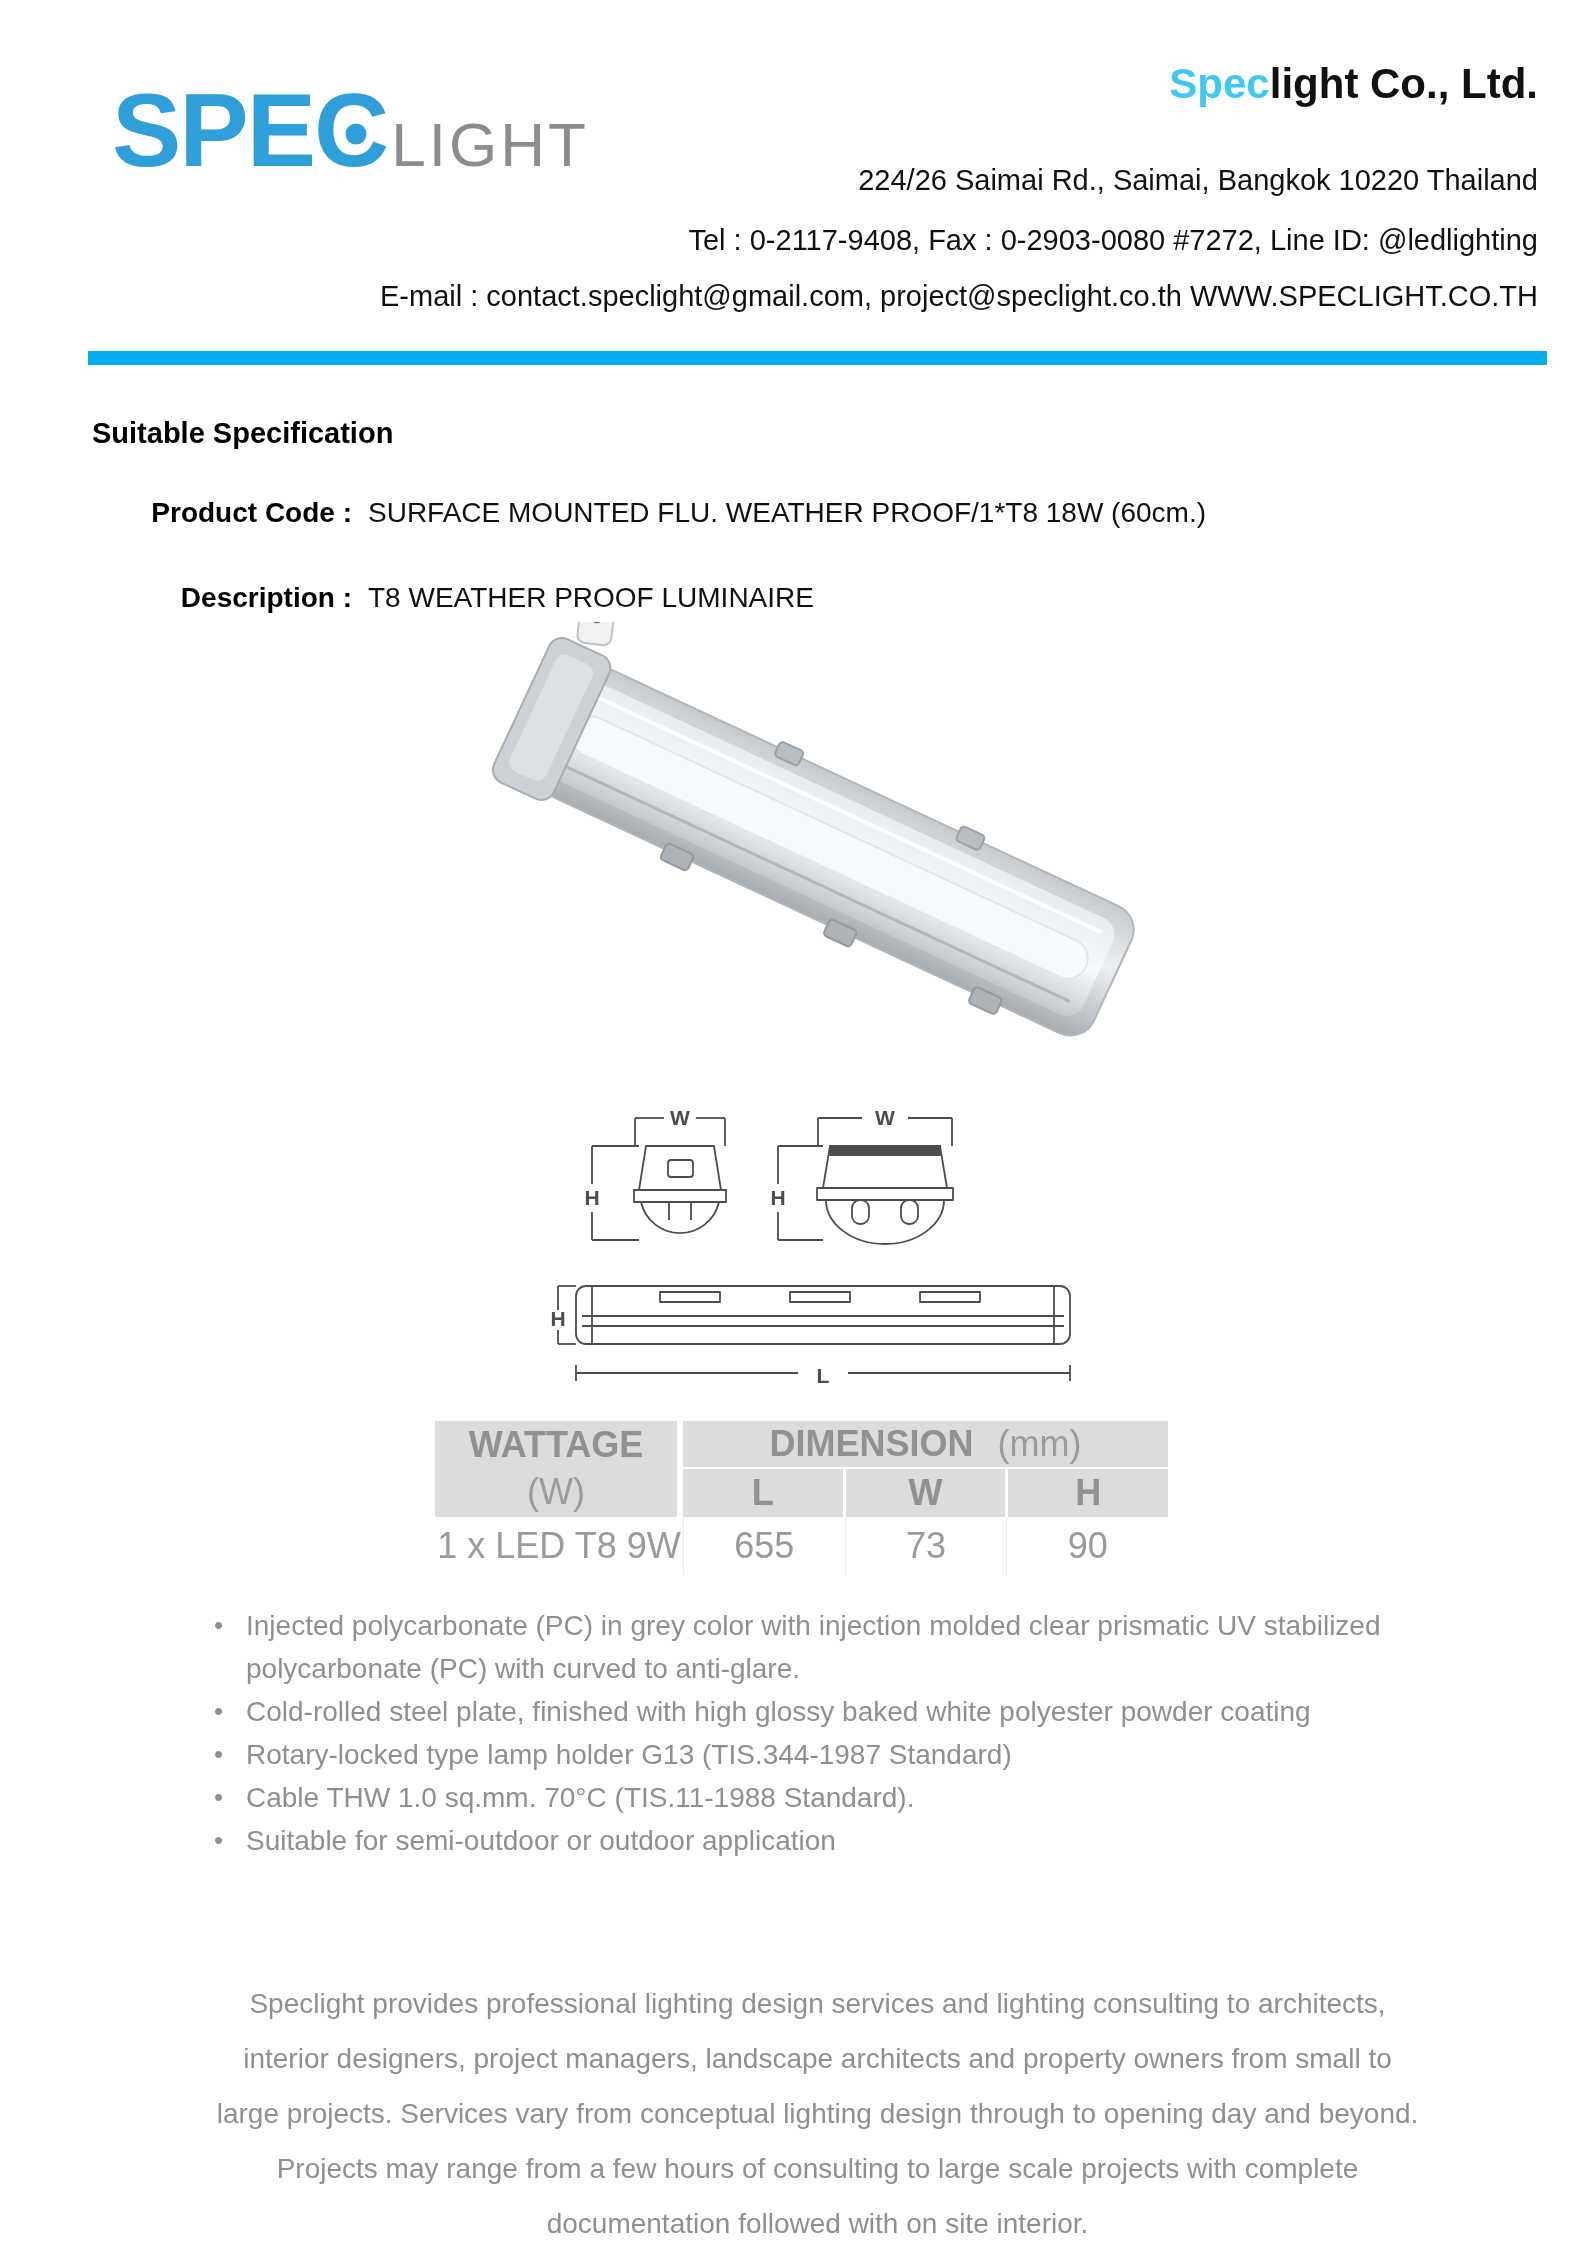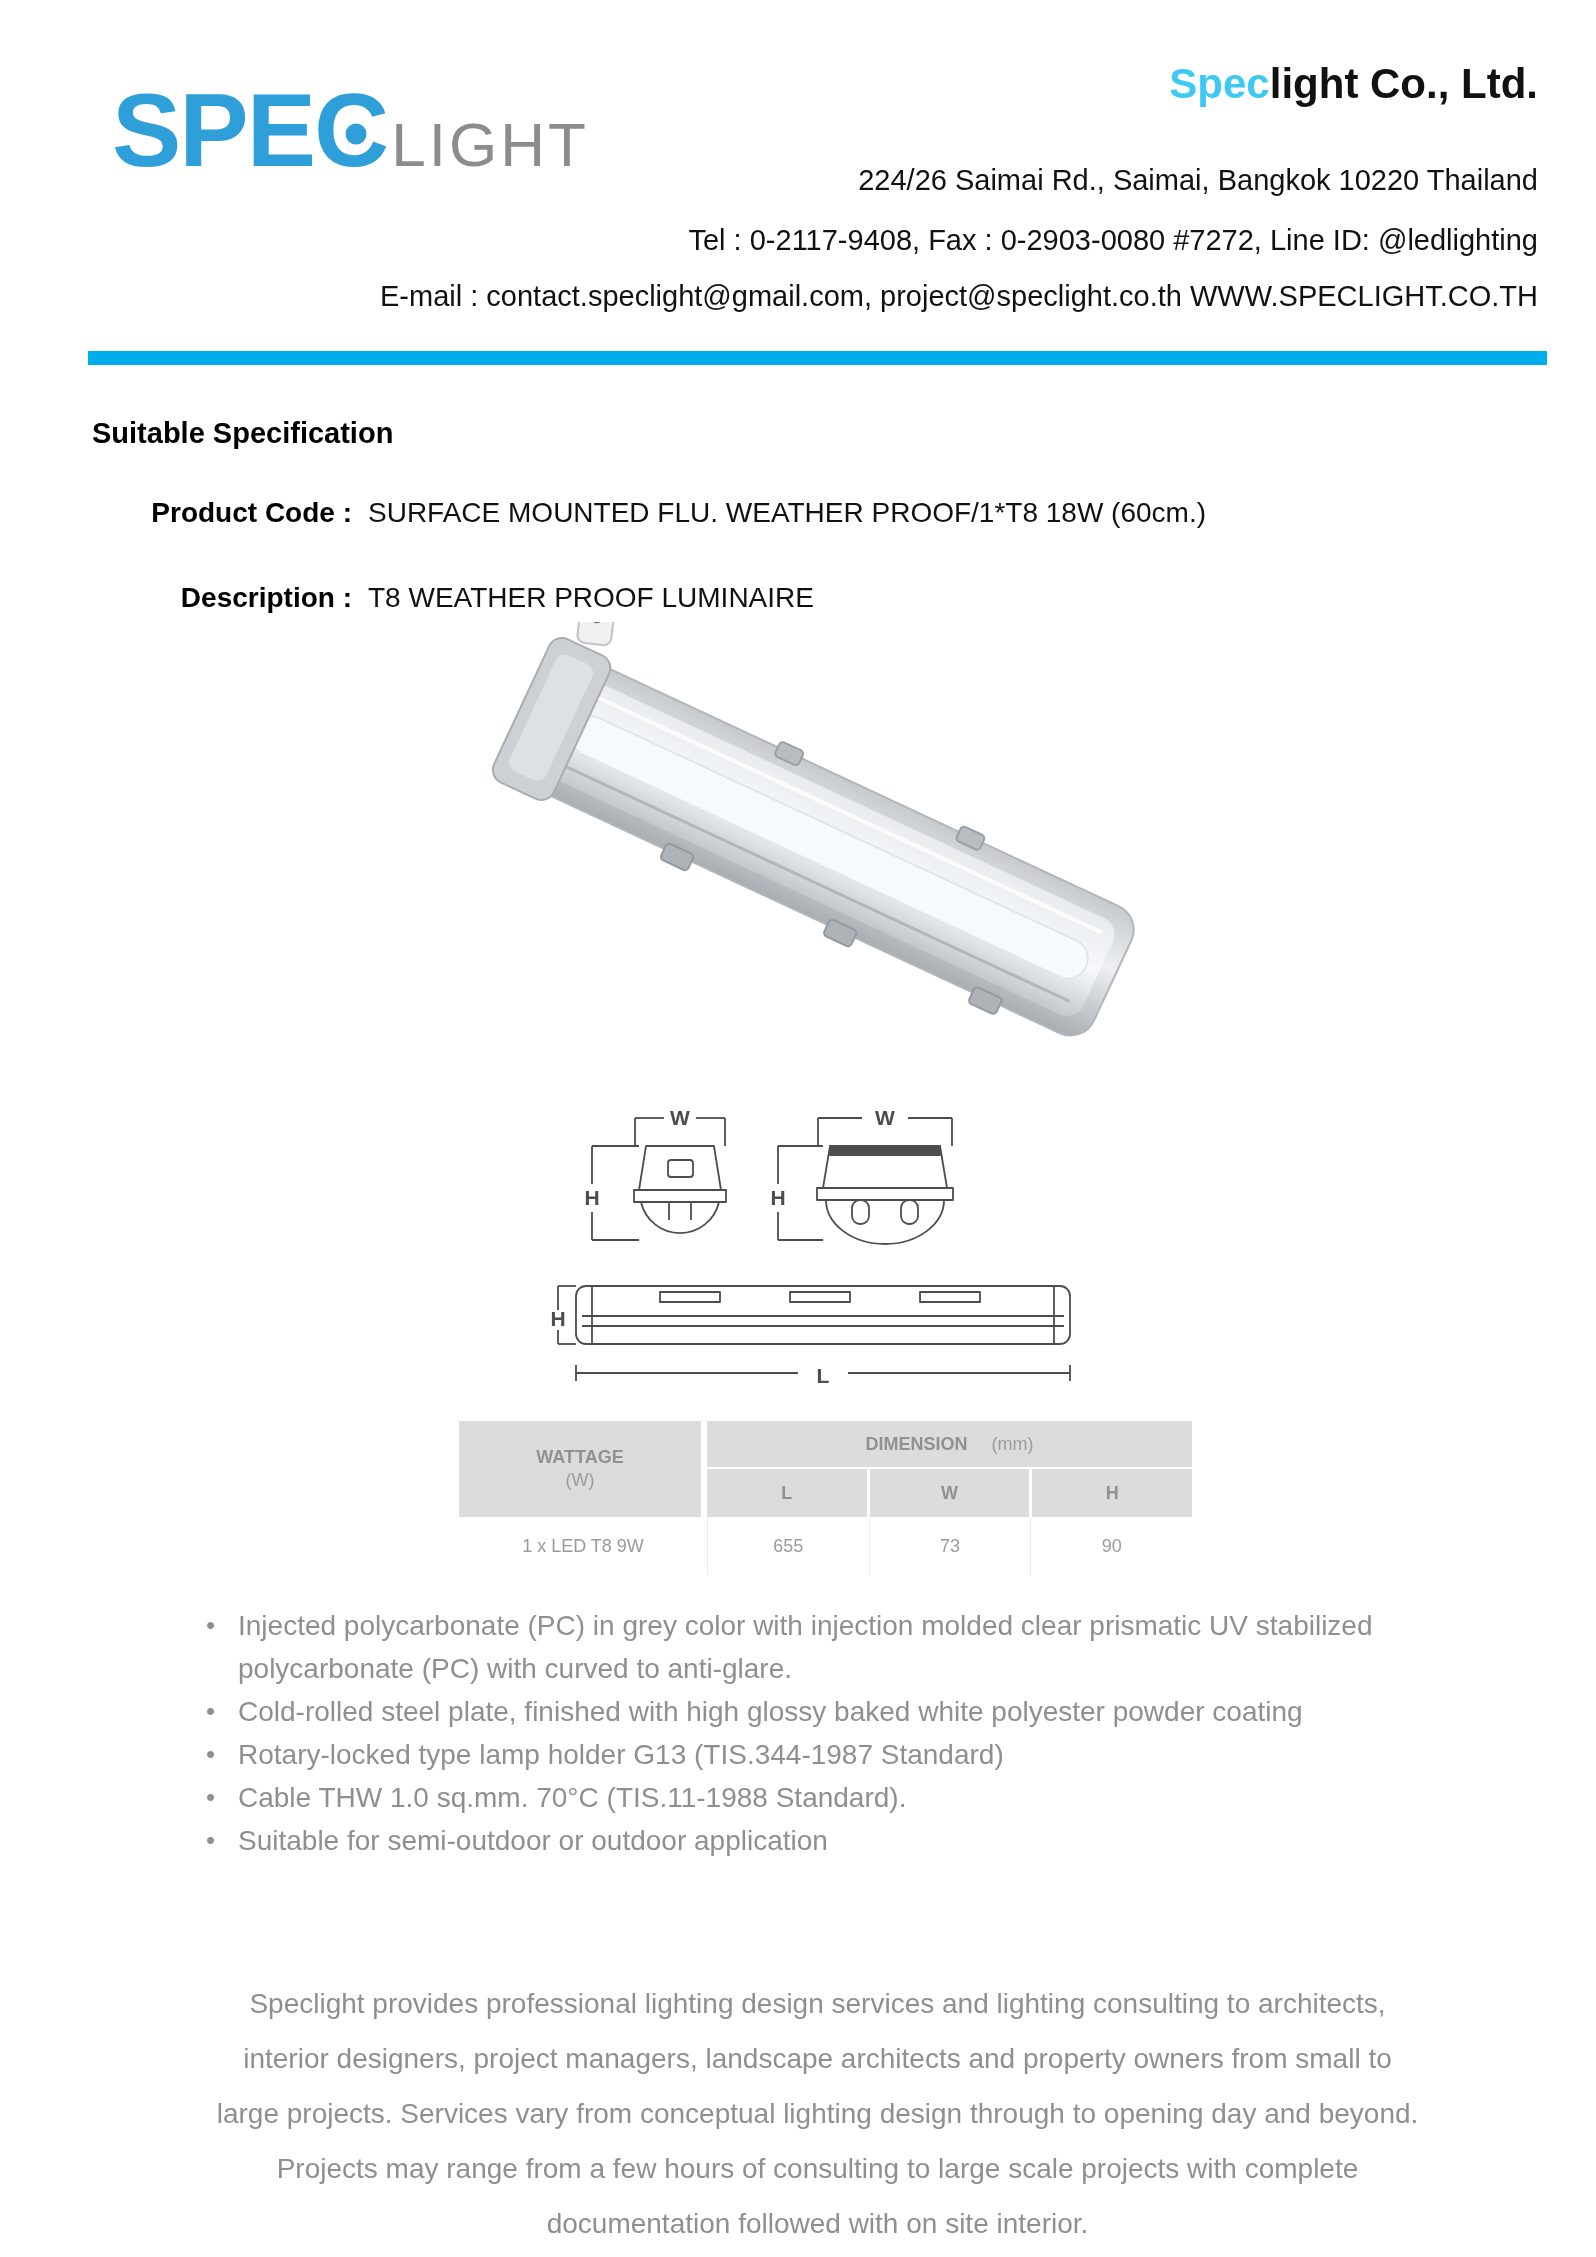--- a/index.html
+++ b/index.html
@@ -29,40 +29,40 @@
   .field-value{position:absolute;left:368px;font-size:28px;font-weight:400;color:#111;}
   .pc-label{left:92px;top:497px;}
   .pc-value{top:497px;}
   .d-label{left:92px;top:582px;}
   .d-value{top:582px;}
   
   .product-photo{position:absolute;left:470px;top:622px;width:710px;height:460px;}
   .drawings{position:absolute;left:540px;top:1088px;width:560px;height:310px;}
   .drawings text{font-family:"Liberation Sans",sans-serif;font-size:21px;font-weight:700;fill:#4d4d4d;}
   
-  .spec-table{position:absolute;left:459px;top:1421px;width:733px;font-size:18px;color:#9a9a9a;}
+  .spec-table{position:absolute;left:435px;top:1421px;width:733px;font-size:36px;color:#9a9a9a;}
   .st-header{display:flex;height:96px;}
   .st-wattage-cell{width:242px;background:#dcdcdc;margin-right:6px;display:flex;flex-direction:column;
     align-items:center;justify-content:center;font-weight:700;color:#8f9193;line-height:1.3;}
   .st-wattage-cell .unit{font-weight:400;color:#9a9c9e;}
   .st-dim-block{flex:1;display:flex;flex-direction:column;}
   .st-dim-title{height:46px;background:#dcdcdc;display:flex;align-items:center;justify-content:center;
     color:#8f9193;margin-bottom:2px;gap:16px;}
   .st-dim-title .b{font-weight:700;margin-right:8px;}
   .st-dim-title .unit{font-weight:400;color:#9a9c9e;}
   .st-dim-cols{flex:1;display:flex;gap:3px;}
   .st-dim-cols > div{flex:1;background:#dcdcdc;display:flex;align-items:center;justify-content:center;
     font-weight:700;color:#8f9193;}
   .st-row{display:flex;height:58px;align-items:center;}
   .st-row .c1{width:248px;text-align:center;}
   .st-row .c2{flex:1;text-align:right;border-left:1px solid #ececec;align-self:stretch;
     display:flex;align-items:center;justify-content:center;}
   .st-row .c2:first-of-type{border-left:none;}
   
-  .features{position:absolute;left:198px;top:1604px;width:1290px;list-style:none;margin:0;padding:0;}
+  .features{position:absolute;left:206px;top:1604px;width:1290px;list-style:none;margin:0;padding:0;}
   .features li{position:relative;padding-left:40px;font-size:28px;color:#8f8f8f;line-height:43px;}
   .features li::before{content:"•";position:absolute;left:8px;top:0;color:#8f8f8f;font-size:26px;}
   
   .footer-text{position:absolute;left:88px;top:1976px;width:1459px;text-align:center;
     font-size:28px;color:#8f8f8f;}
   .footer-text div{line-height:55px;}
 </style>
 </head>
 <body>
 

